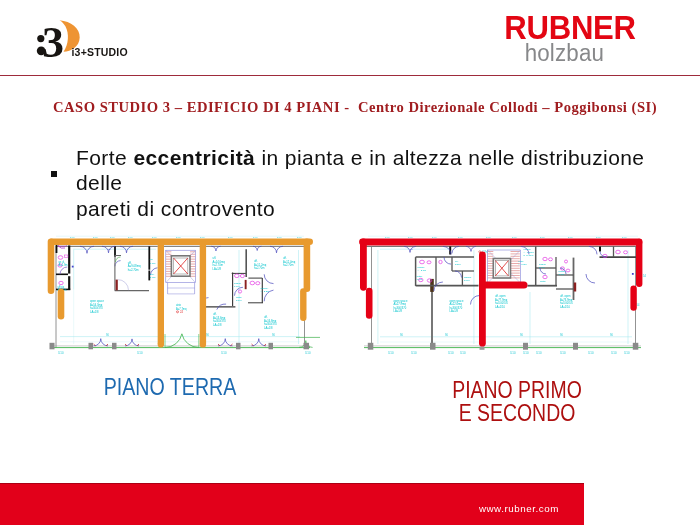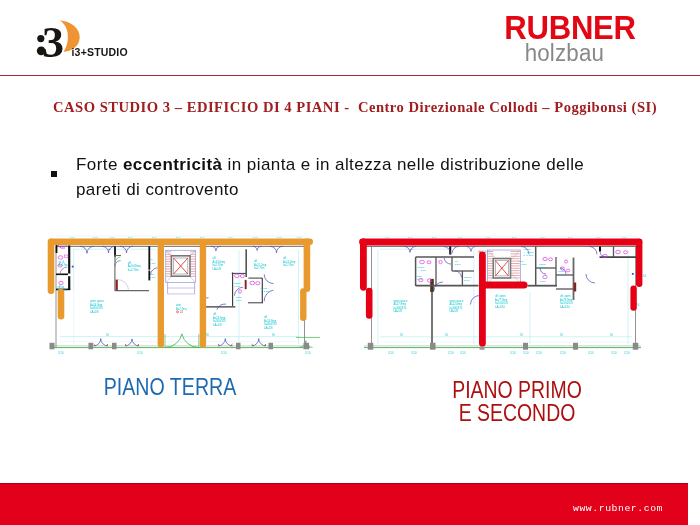--- a/index.html
+++ b/index.html
@@ -25,21 +25,21 @@
   <div style="font-size:33.8px;font-weight:bold;color:#e30613;letter-spacing:-0.3px;line-height:27.6px;transform:scaleX(0.92);transform-origin:100% 50%;">RUBNER</div>
   <div style="font-size:23px;color:#87888a;letter-spacing:0.2px;line-height:23px;transform:scaleX(0.97);margin-top:1.2px;transform-origin:100% 50%;">holzbau</div>
 </div>
 
 <div class="abs" style="left:0;top:74.6px;width:700px;height:1.9px;background:#9e2b3b;"></div>
 
 <div class="abs" style="left:0;left:5px;top:98.6px;width:700px;text-align:center;font-family:'Liberation Serif',serif;font-size:14.6px;font-weight:bold;color:#a01d20;letter-spacing:0.5px;">CASO STUDIO 3 – EDIFICIO DI 4 PIANI -&nbsp; Centro Direzionale Collodi – Poggibonsi (SI)</div>
 
 <div class="abs" style="left:51px;top:170.5px;width:6px;height:6px;background:#111;"></div>
 
-<div class="abs" style="left:76px;top:152px;width:580px;font-size:17px;color:#111;line-height:25.4px;letter-spacing:0.42px;">Forte <b>eccentricità</b> in pianta e in altezza nelle distribuzione delle<br>pareti di controvento</div>
+<div class="abs" style="left:76px;top:145px;width:580px;font-size:21px;color:#111;line-height:25.4px;letter-spacing:0.42px;">Forte <b>eccentricità</b> in pianta e in altezza nelle distribuzione delle<br>pareti di controvento</div>
 
 <svg id="planL" class="abs" style="left:40px;top:228px;" width="280" height="132" viewBox="40 228 280 132">
 
 <g>
       <rect x="50" y="246" width="255" height="101.5" fill="#ffffff" stroke="none"></rect>
     </g>
 
 <g>
       <text x="70" y="237.6" font-size="2.4" fill="#2ccfda">2.90</text>
       <text x="93" y="237.6" font-size="2.4" fill="#2ccfda">2.90</text>
@@ -657,16 +657,16 @@
 
 <g>
       <line x1="633.6" y1="288.8" x2="633.6" y2="307.5" stroke="#e50016" stroke-width="6.4" stroke-linecap="round"></line>
     </g>
 </svg>
 
 <div class="abs" style="left:40px;top:373.6px;width:260px;text-align:center;font-size:23px;color:#1e6ab0;transform:scaleX(0.853);transform-origin:50% 50%;">PIANO TERRA</div>
 
 <div class="abs" style="left:387px;top:378.9px;width:260px;text-align:center;font-size:23px;color:#ad0f0f;line-height:23.4px;transform:scaleX(0.845);transform-origin:50% 50%;">PIANO PRIMO<br>E SECONDO</div>
 
-<div class="abs" style="left:0;top:482.6px;width:688px;height:42.4px;background:#e2001a;border-top:1.2px solid #aa0014;font-family:Liberation Mono, monospace;">
+<div class="abs" style="left:0;top:482.6px;width:584px;height:42.4px;background:#e2001a;border-top:1.2px solid #aa0014;">
 
   <div class="abs" style="right:25px;top:19.5px;font-size:9.8px;color:#ffffff;letter-spacing:0.55px;">www.rubner.com</div>
 </div>
 
 </body></html>

